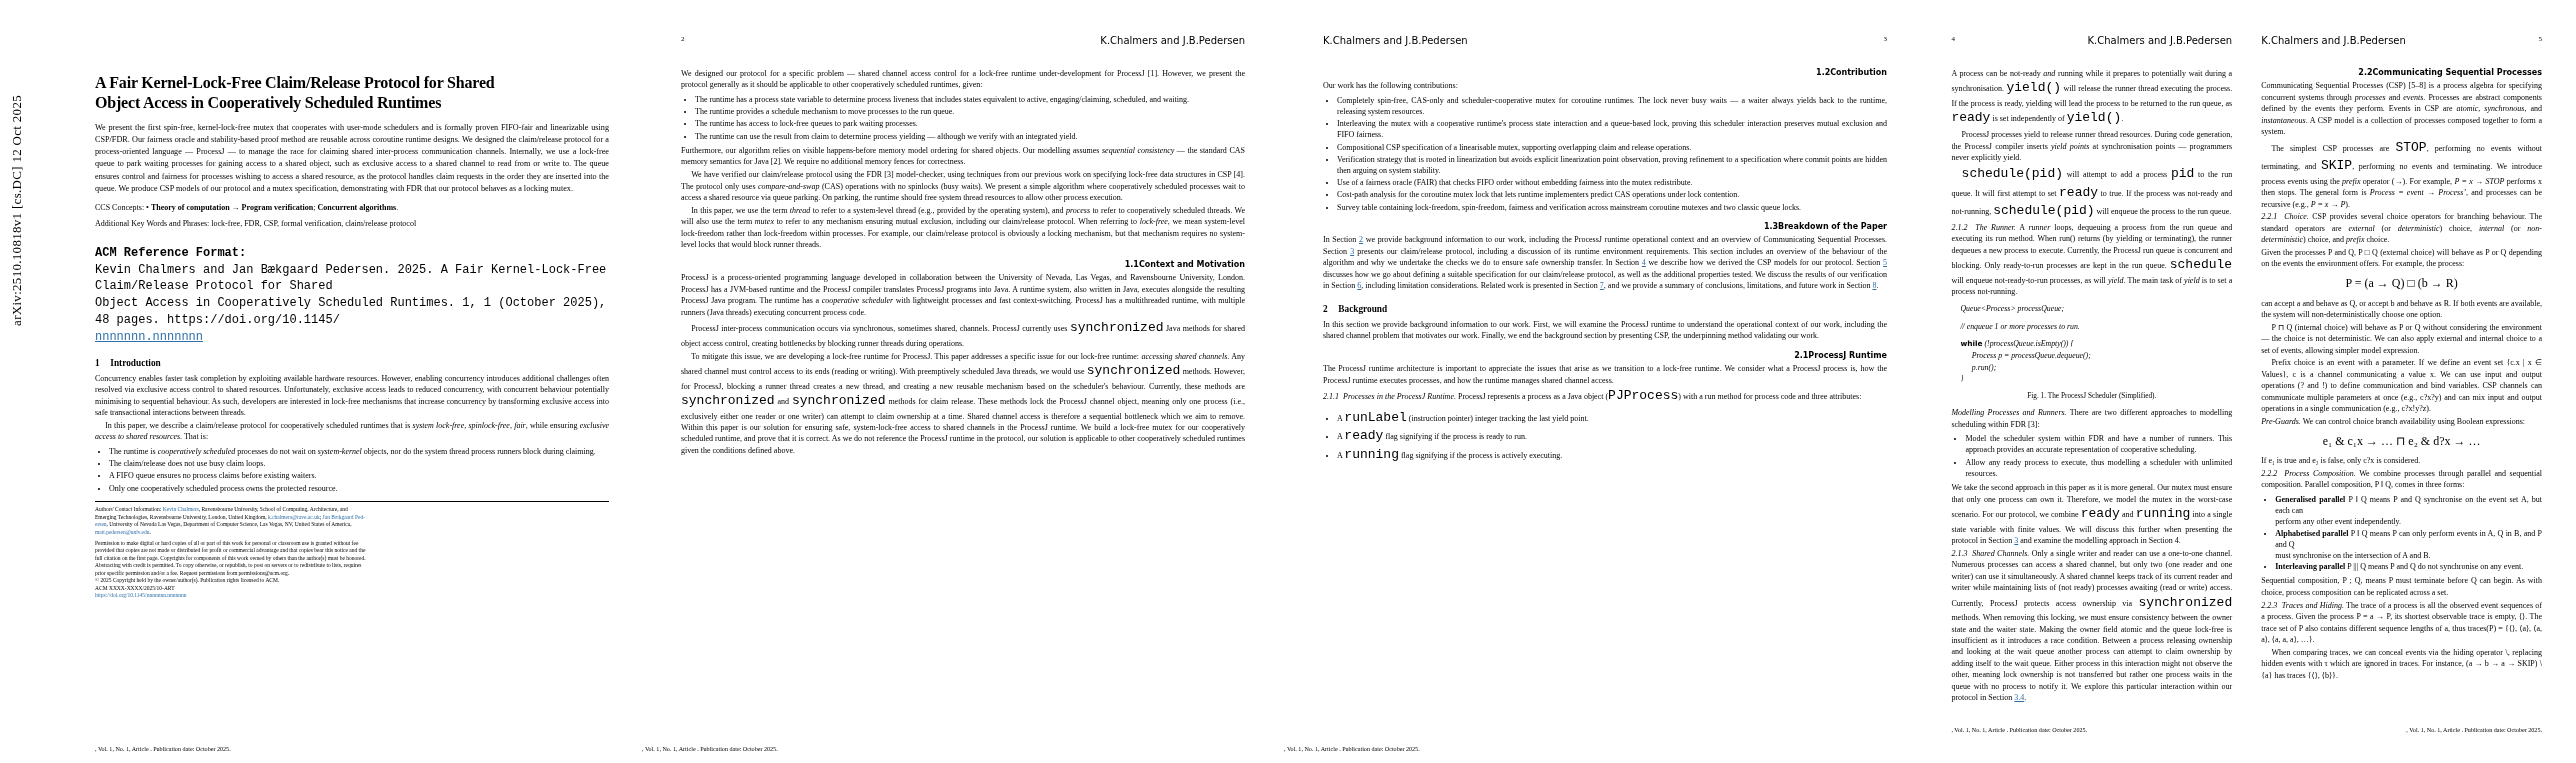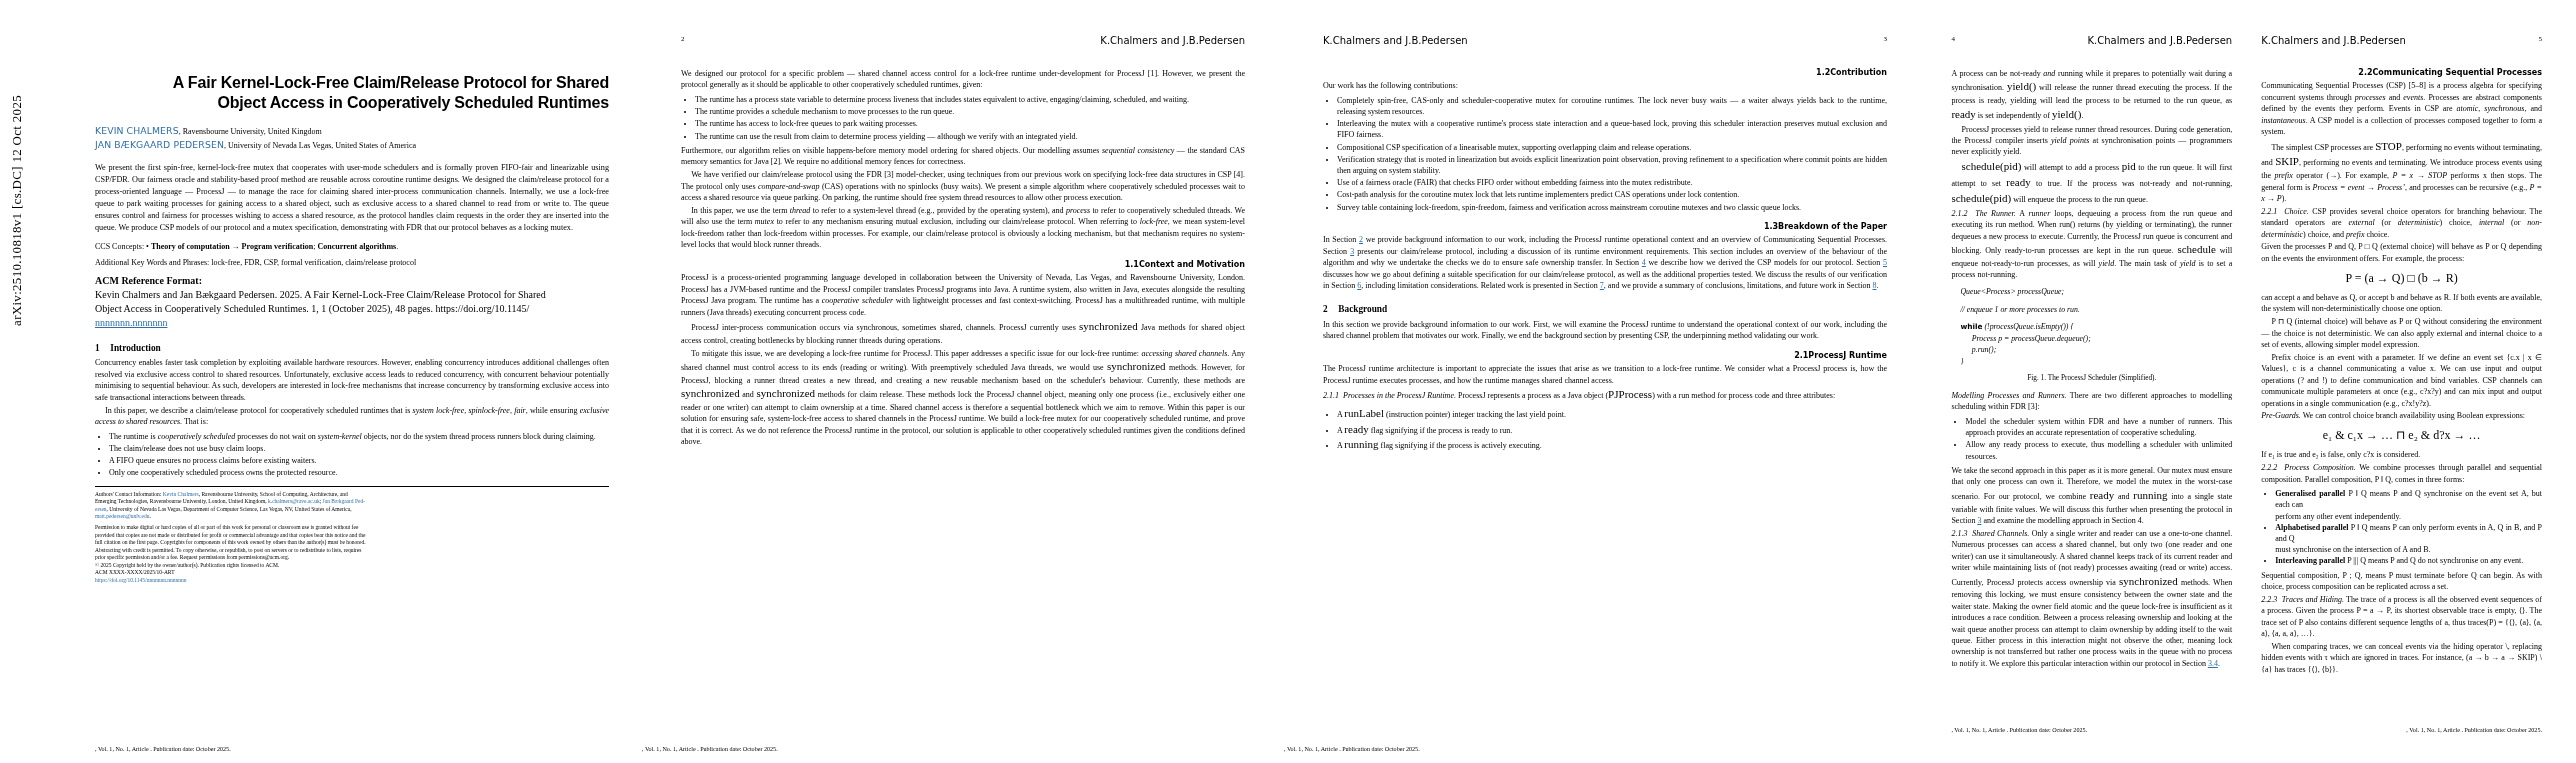--- a/index.html
+++ b/index.html
@@ -12,31 +12,31 @@
   .page-4{width:649px;padding:35px 33px 19px 39px;}
 
   
   .arxiv-stamp{
     position:absolute;left:9px;top:95px;
     writing-mode:vertical-rl;transform:rotate(180deg);
     font-family:"Liberation Serif",serif;font-size:13px;letter-spacing:0.3px;
     color:#000;white-space:nowrap;
   }
 
-  .title{font-family:Liberation Sans, sans-serif;font-weight:700;font-size:16px;line-height:1.26;
-         letter-spacing:-0.2px;margin:38px 0 0 0;text-align:right;}
+  .title{font-family:Liberation Serif, serif;font-weight:700;font-size:16px;line-height:1.26;
+         letter-spacing:-0.2px;margin:38px 0 0 0;}
   .authors{margin-top:10.2px;font-size:9.2px;line-height:1.48;}
   .aname{color:#2f6fa8;font-family:"DejaVu Sans",sans-serif;font-size:9.3px;letter-spacing:0.1px;}
   .aff{font-family:"Liberation Serif",serif;font-size:8px;}
 
   .abstract{margin-top:9px;font-size:8.2px;line-height:1.47;text-align:justify;hyphens:auto;}
   .ccs{margin-top:7px;font-size:8px;line-height:1.45;}
   .ccs b{font-weight:700;}
   .keywords{margin-top:5.7px;font-size:8px;}
-  .refblk{margin-top:7px;font-size:10px;line-height:1.4;}
+  .refblk{margin-top:17px;font-size:12px;line-height:1.4;font-family:Liberation Mono, monospace;}
   .refblk .rf-h{font-weight:700;}
   a.lnk,.lnk{color:#2f6fa8;text-decoration:underline;}
 
   h2.sec{font-family:Liberation Serif, serif;font-weight:700;font-size:9.3px;margin:12.7px 0 4.5px 0;}
   h3.sub{font-family:"DejaVu Sans",sans-serif;font-weight:700;font-size:8px;margin:9.5px 0 3.2px 0;text-align:right;}
   h3.sub .num{display:inline-block;min-width:19px;}
   h2.sec .num{display:inline-block;min-width:15.3px;}
 
   p.body{font-size:8px;line-height:1.43;text-align:justify;margin:0 0 0 0;hyphens:auto;}
   p.body + p.body{text-indent:10.2px;margin-top:1.3px;}
@@ -52,21 +52,21 @@
 
   .pfooter{position:absolute;bottom:11.4px;left:0;right:0;font-size:6.1px;}
   .pf-1-l{padding-left:95px;}
 
   .phead{display:flex;justify-content:space-between;font-size:6.7px;
          font-family:"DejaVu Sans",sans-serif;margin-bottom:24px;height:9px;}
   .phead .pnum{font-family:"Liberation Serif",serif;font-size:7px;}
   .phead .ptitle{font-size:10px;}
   .phead.right{flex-direction:row-reverse;}
 
-  .mono{font-family:Liberation Serif, serif;font-size:11px;}
+  .mono{font-family:Liberation Mono, monospace;font-size:13px;}
   .it{font-style:italic;}
 
   .csp{font-family:"Liberation Serif",serif;font-style:italic;font-size:7.8px;
        line-height:1.5;margin:5.7px 0 5.7px 9px;}
   .csp .kw{font-family:"DejaVu Sans",sans-serif;font-style:normal;font-weight:700;font-size:7.4px;}
   .indent1{margin-left:11.4px;}
 
   .figcap{text-align:center;font-size:7.3px;margin-bottom:7.6px;}
 
   .eq{text-align:center;font-size:12px;margin:6.4px 0;}
@@ -78,28 +78,20 @@
 <div class="spread">
 
   <div class="page page-1">
     <div class="arxiv-stamp">arXiv:2510.10818v1  [cs.DC]  12 Oct 2025</div>
 
     <div class="title">
       <span>A Fair Kernel-Lock-Free Claim/Release Protocol for Shared</span><br>
       <span>Object Access in Cooperatively Scheduled Runtimes</span>
     </div>
 
-    <div class="authors">
-      <div>
-        <span class="aname">KEVIN CHALMERS</span><span class="aff">, Ravensbourne University, United Kingdom</span>
-      </div>
-      <div>
-        <span class="aname">JAN BÆKGAARD PEDERSEN</span><span class="aff">, University of Nevada Las Vegas, United States of America</span>
-      </div>
-    </div>
 
     <div class="abstract">We present the first spin-free, kernel-lock-free mutex that cooperates with user-mode schedulers and is formally proven FIFO-fair and linearizable using CSP/FDR. Our fairness oracle and stability-based proof method are reusable across coroutine runtime designs. We designed the claim/release protocol for a process-oriented language — ProcessJ — to manage the race for claiming shared inter-process communication channels. Internally, we use a lock-free queue to park waiting processes for gaining access to a shared object, such as exclusive access to a shared channel to read from or write to. The queue ensures control and fairness for processes wishing to access a shared resource, as the protocol handles claim requests in the order they are inserted into the queue. We produce CSP models of our protocol and a mutex specification, demonstrating with FDR that our protocol behaves as a locking mutex.</div>
 
     <div class="ccs"><span>CCS Concepts: • </span><b>Theory of computation</b><b> → </b><b>Program verification</b><span>; </span><b>Concurrent algorithms</b><span>.</span></div>
 
     <div class="keywords">Additional Key Words and Phrases: lock-free, FDR, CSP, formal verification, claim/release protocol</div>
 
     <div class="refblk">
       <div class="rf-h">ACM Reference Format:</div>
       <div>Kevin Chalmers and Jan Bækgaard Pedersen. 2025. A Fair Kernel-Lock-Free Claim/Release Protocol for Shared</div>

